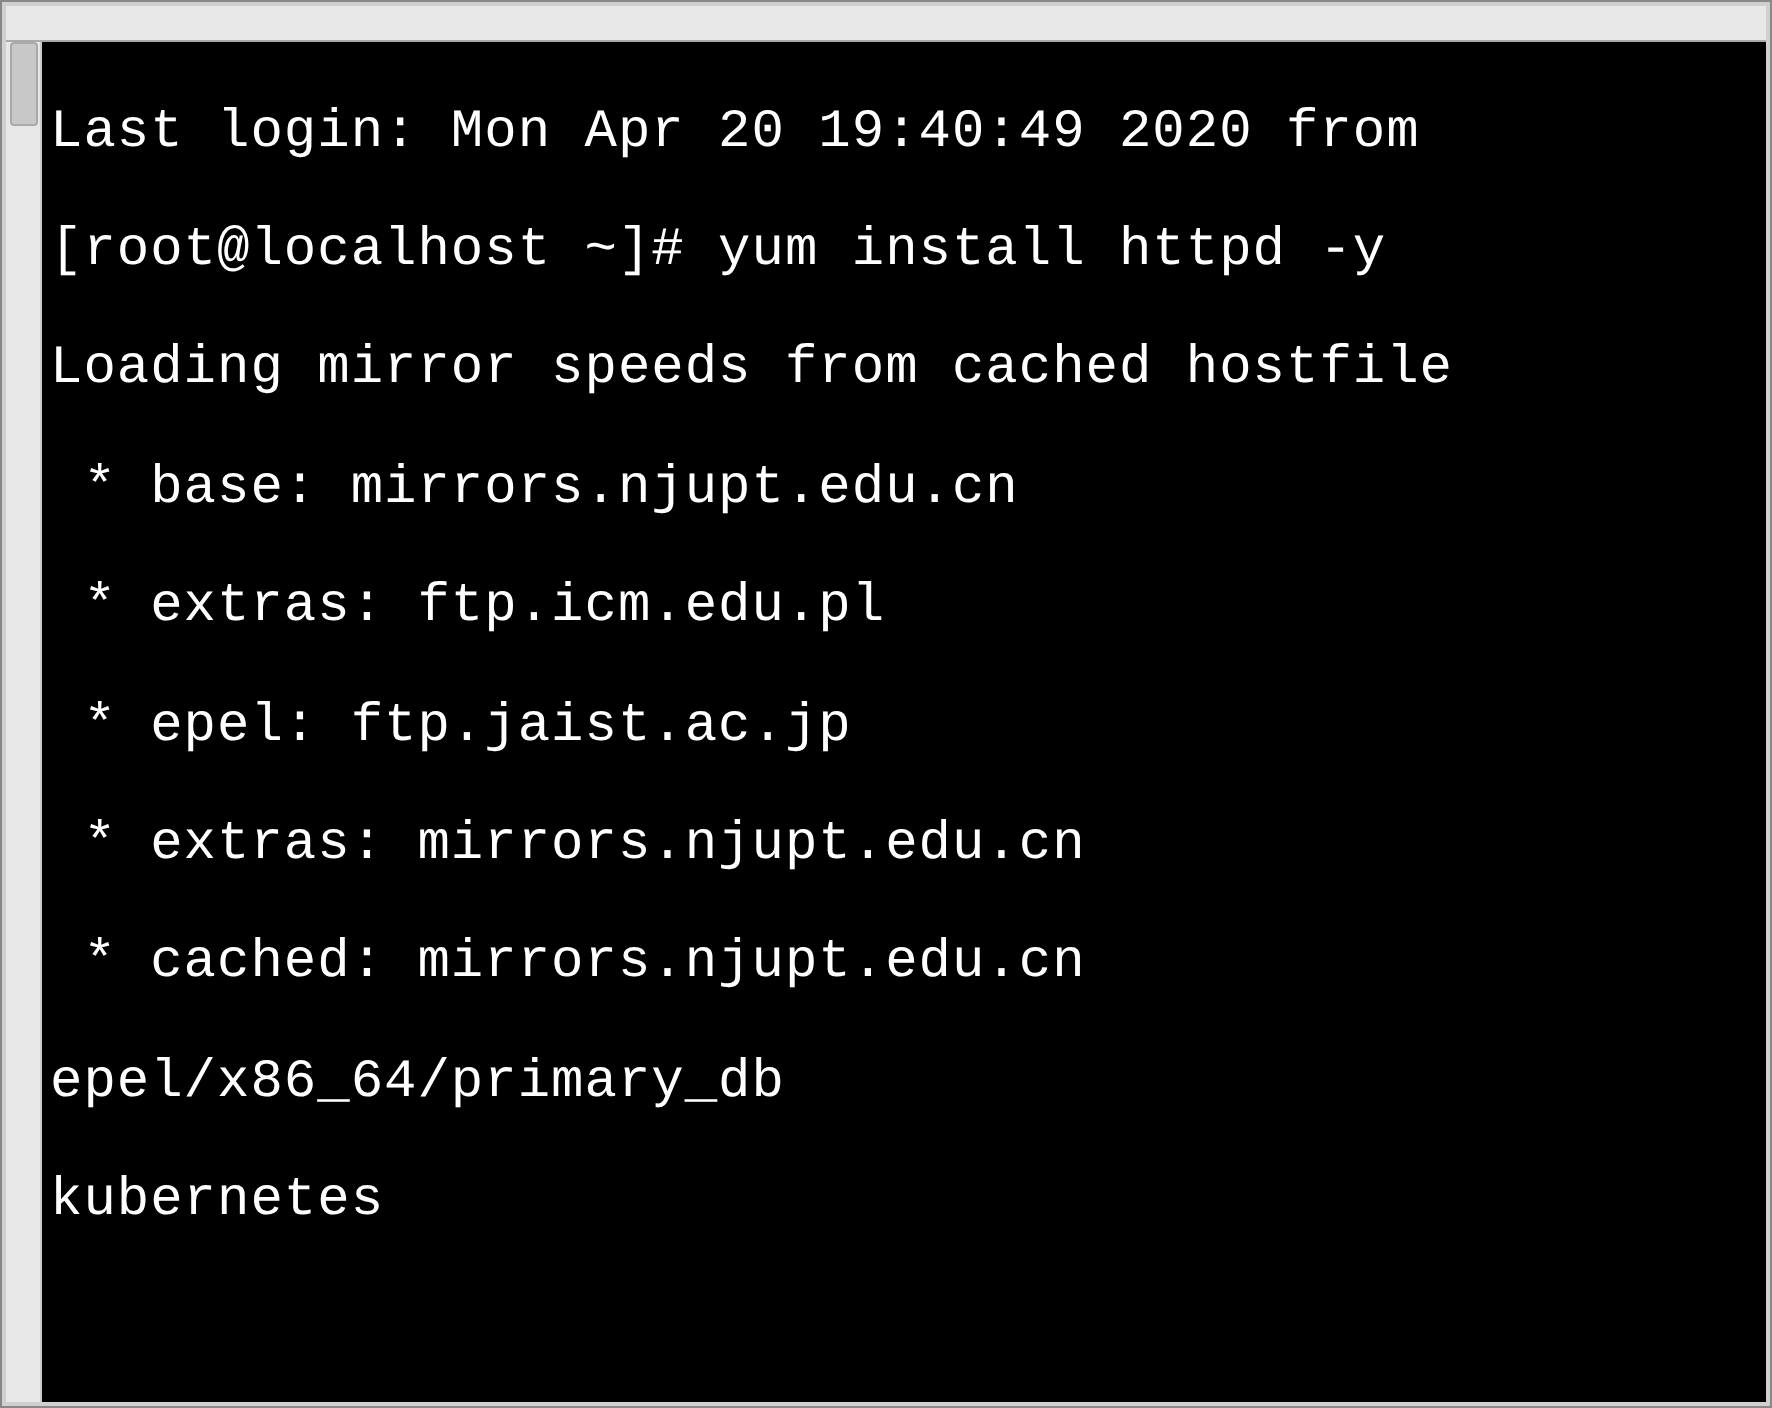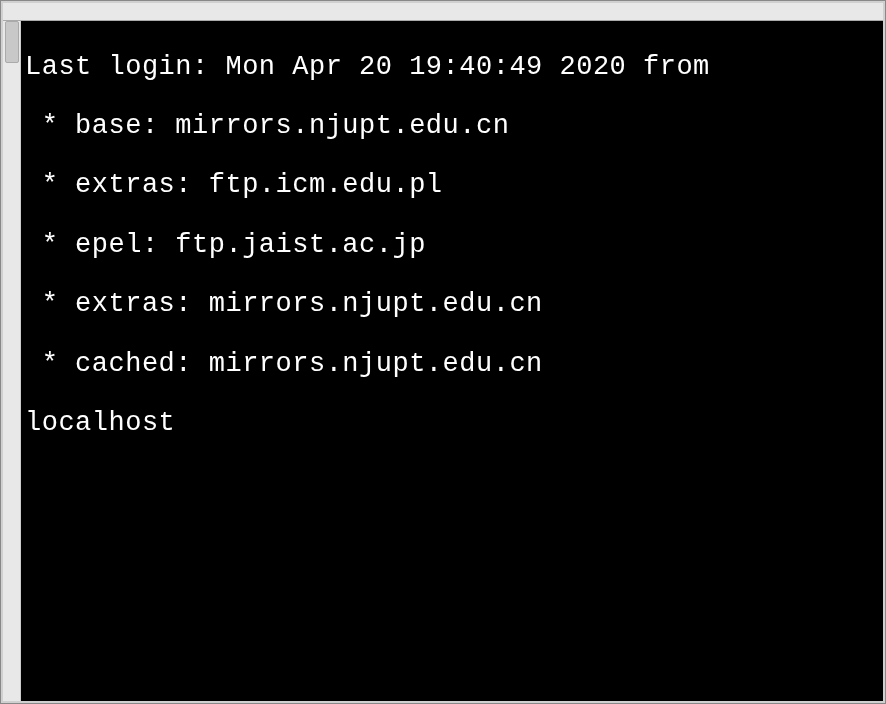--- a/index.html
+++ b/index.html
@@ -67,26 +67,29 @@
 <body>
 
 <div class="window-frame">
   <div class="titlebar"></div>
   <div class="terminal-area">
     <div class="scrollbar">
       <div class="scrollbar-thumb"></div>
     </div>
     <div class="terminal">
 <span class="row">Last login: Mon Apr 20 19:40:49 2020 from </span>
+<span class="row">[root@localhost ~]# yum install httpd -y</span>
+<span class="row">Loading mirror speeds from cached hostfile</span>
 <span class="row"> * base: mirrors.njupt.edu.cn</span>
 <span class="row"> * extras: ftp.icm.edu.pl</span>
 <span class="row"> * epel: ftp.jaist.ac.jp</span>
 <span class="row"> * extras: mirrors.njupt.edu.cn</span>
 <span class="row"> * cached: mirrors.njupt.edu.cn</span>
-<span class="row">localhost</span>
+<span class="row">epel/x86_64/primary_db</span>
+<span class="row">kubernetes</span>
 
 
 
 
 
 
 
 
 
 

